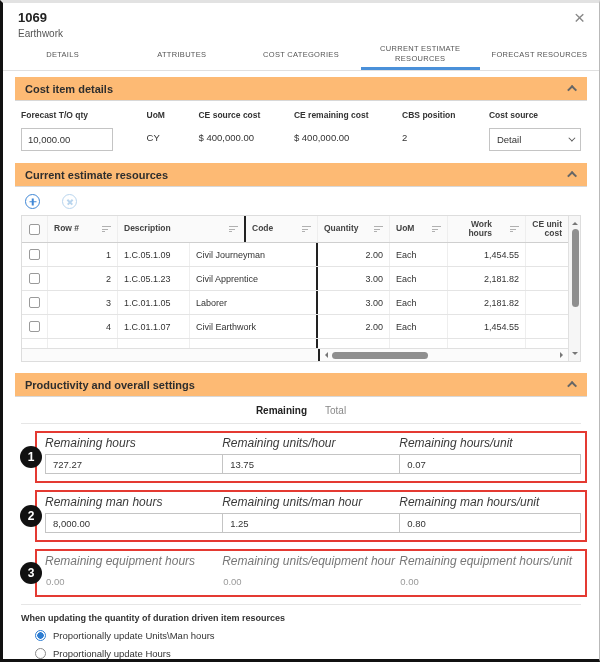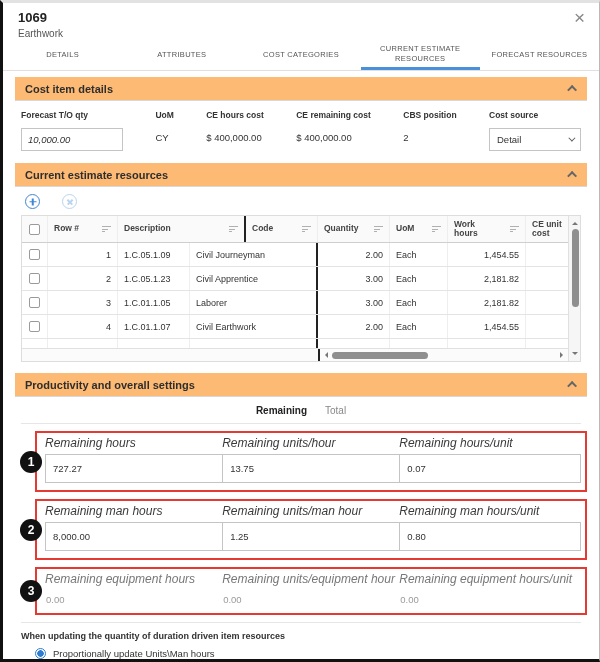--- a/index.html
+++ b/index.html
@@ -31,40 +31,40 @@
   .sec-header .sec-title { font-size:11px; font-weight:bold; color:#2e2e2e; }
   .chev { width:7px; height:7px; border-left:2px solid #666; border-top:2px solid #666; display:inline-block; }
   .chev.up { transform:rotate(45deg) translateY(2px); }
   .chev.down { transform:rotate(225deg) translateY(2px); }
 
   
   .cid-fields { display:flex; justify-content:space-between; padding:9px 6px 12px 6px; }
   .fld { display:flex; flex-direction:column; gap:8px; }
   .fld-label { font-size:8.5px; font-weight:bold; color:#333; }
   .fld-value { font-size:9.5px; color:#333; padding-top:4px; }
-  .txt-input { width:102px; height:23px; border:1px solid #c4c4c4; font-size:9.5px;
-               padding:0 6px; color:#333; font-family:"Liberation Sans",sans-serif;font-style:italic; }
+  .txt-input { width:92px; height:23px; border:1px solid #c4c4c4; font-size:9.5px;
+               padding:0 6px; color:#333; font-family:"Liberation Sans",sans-serif; }
   .select-box { width:92px; height:23px; border:1px solid #c4c4c4; display:flex; align-items:center;
                 justify-content:space-between; padding:0 7px; font-size:9.5px; cursor:pointer; }
   .select-box .chev { width:5px; height:5px; border-width:1.5px; border-color:#555; }
 
   
   .grid-toolbar { display:flex; gap:22px; padding:7px 6px 6px 10px; }
   .icircle { position:relative; width:15px; height:15px; border-radius:50%; cursor:pointer; }
   .icircle.add { border:1.5px solid #3f87d6; }
   .icircle.del { border:1.5px solid #b9d5ee; }
   .icircle::before,.icircle::after { content:""; position:absolute; left:50%; top:50%; width:7px; height:1.5px; }
   .icircle.add::before { background:#3f87d6; transform:translate(-50%,-50%); }
   .icircle.add::after  { background:#3f87d6; transform:translate(-50%,-50%) rotate(90deg); }
   .icircle.del::before { background:#b9d5ee; transform:translate(-50%,-50%) rotate(45deg); }
   .icircle.del::after  { background:#b9d5ee; transform:translate(-50%,-50%) rotate(-45deg); }
 
   
   .grid { display:flex; margin:0 6px; border:1px solid #ddd; }
-  .grid-main { flex:1; }
+  .grid-main { flex:1;text-align:right; }
   .g-row { display:flex; border-bottom:1px solid #e4e4e4; height:24px; align-items:stretch; }
   .g-row.g-head { background:#fafafa; height:27px; border-bottom:1px solid #cfcfcf; }
   .c { display:flex; align-items:center; padding:0 6px; font-size:9px; color:#333;
        border-right:1px solid #eee; overflow:hidden; white-space:nowrap; }
   .g-head .c { font-weight:bold; color:#444; font-size:8.5px; line-height:1.1; }
   .c-check { width:26px; justify-content:center; }
   .c-row  { width:70px; } .c-code { width:72px; } .c-desc { width:128px; border-right:2px solid #222; }
   .c-qty  { width:72px; } .c-uom  { width:58px; } .c-wh { width:78px; } .c-ce { width:42px; border-right:none; }
   .num { justify-content:flex-end; }
   .cbx { width:11px; height:11px; border:1px solid #9a9a9a; border-radius:2px; background:#fff; cursor:pointer; }
@@ -90,21 +90,21 @@
   .toggle { font-size:10px; color:#888; cursor:pointer; }
   .toggle.active { color:#222; font-weight:bold; }
   .pgroups { padding:7px 0 0 20px; }
   .pgroup { position:relative; border:2px solid #e43a32; padding:3px 8px 7px 8px; margin-bottom:7px; }
   .badge { position:absolute; left:-17px; top:50%; transform:translateY(-50%); width:22px; height:22px;
            border-radius:50%; background:#111; color:#fff; font-size:12px; font-weight:bold;
            display:flex; align-items:center; justify-content:center; }
   .pfields { display:flex; }
   .pfld { width:33.3%; display:flex; flex-direction:column; gap:4px; }
   .pfld-label { font-size:12px; color:#3a3a3a;font-style:italic; }
-  .pfld input { width:182px; height:29px; border:1px solid #c4c4c4; font-size:9.5px; padding:0 7px;
+  .pfld input { width:182px; height:20px; border:1px solid #c4c4c4; font-size:9.5px; padding:0 7px;
                 color:#333; font-family:"Liberation Sans",sans-serif; }
   .pgroup.readonly .pfld-label { color:#777; }
   .ro-value { font-size:9.5px; color:#9a9a9a; padding:4px 0 1px 1px; }
 
   .duration { margin:2px 6px 0 6px; border-top:1px solid #e6e6e6; padding:8px 0 10px 0; }
   .dur-label { font-size:9px; font-weight:bold; color:#333; }
   .radio-row { display:flex; align-items:center; gap:7px; margin:7px 0 0 14px; cursor:pointer; }
   .radio { width:11px; height:11px; border-radius:50%; border:1.5px solid #8a8a8a; background:#fff; }
   .radio.sel { border-color:#2d7dd2; background:radial-gradient(circle, #2d7dd2 0 3px, #fff 3.5px); }
   .radio-label { font-size:9.5px; color:#333; }
@@ -139,21 +139,21 @@
     <div class="cid-fields">
       <div class="fld">
         <span class="fld-label">Forecast T/O qty</span>
         <input class="txt-input" value="10,000.00" style="">
       </div>
       <div class="fld">
         <span class="fld-label">UoM</span>
         <span class="fld-value">CY</span>
       </div>
       <div class="fld">
-        <span class="fld-label">CE hours cost</span>
+        <span class="fld-label">CE source cost</span>
         <span class="fld-value">$ 400,000.00</span>
       </div>
       <div class="fld">
         <span class="fld-label">CE remaining cost</span>
         <span class="fld-value">$ 400,000.00</span>
       </div>
       <div class="fld">
         <span class="fld-label">CBS position</span>
         <span class="fld-value">2</span>
       </div>

